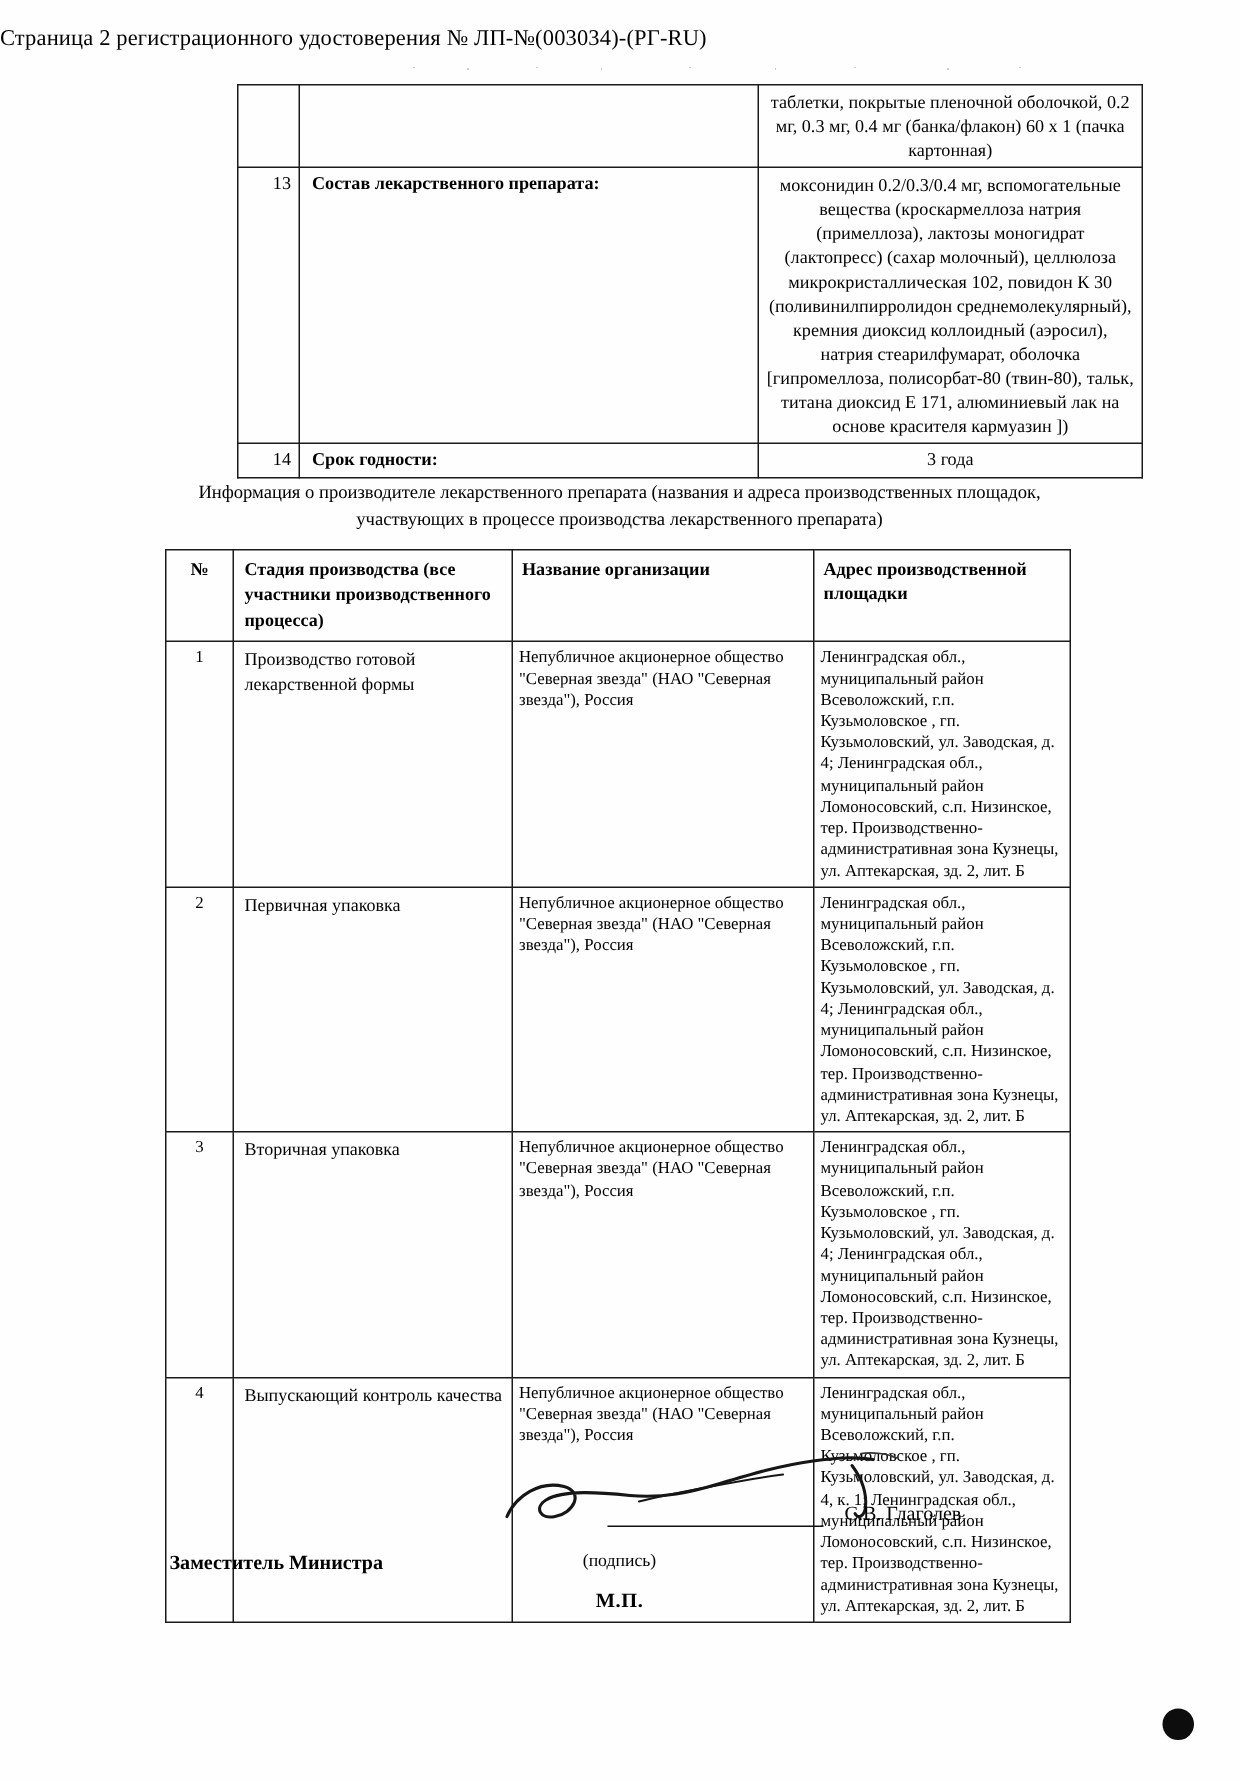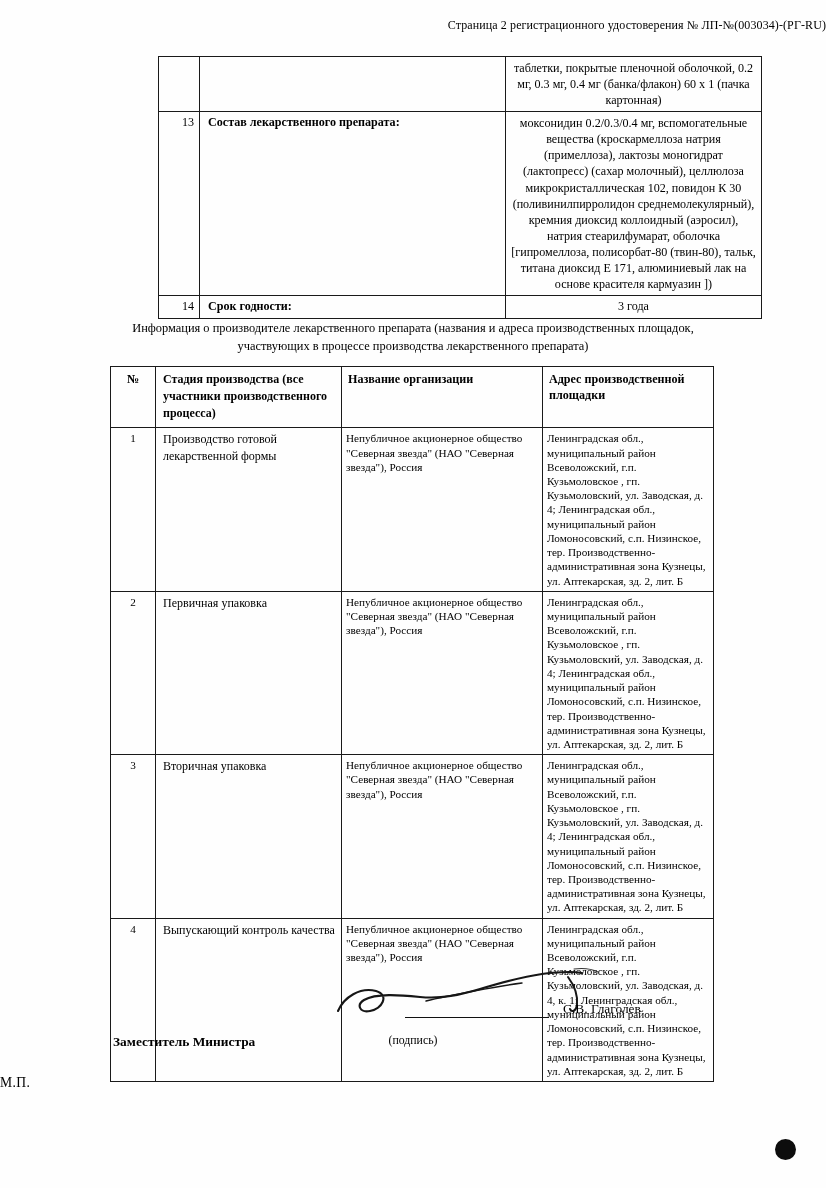--- a/index.html
+++ b/index.html
@@ -19,22 +19,22 @@
     background: #fefefe;
     overflow: hidden;
   }
 
   
   .doc-header {
     position: absolute;
     top: 18px;
     left: 0;
     width: 826px;
-    text-align: right;
-    font-size: 12px;
+    text-align: left;
+    font-size: 15px;
     letter-spacing: 0.1px;
     white-space: nowrap;
   }
 
   
   .tbl {
     position: absolute;
     border-collapse: collapse;
     table-layout: fixed;
   }
@@ -142,24 +142,26 @@
     position: absolute;
     left: 0;
     top: 38px;
     width: 826px;
     text-align: center;
     font-size: 11.8px;
   }
   .sig-mp {
     position: absolute;
     left: 0;
-    top: 80px;
-    width: 826px;
+    top: 64px;
+    width: 826px;
+    text-align: center;
     font-size: 13.6px;
     letter-spacing: 0.4px;
+    font-weight: bold;
   }
   .sig-scribble {
     position: absolute;
     left: 330px;
     top: -28px;
     width: 290px;
     height: 62px;
     pointer-events: none;
   }
 

